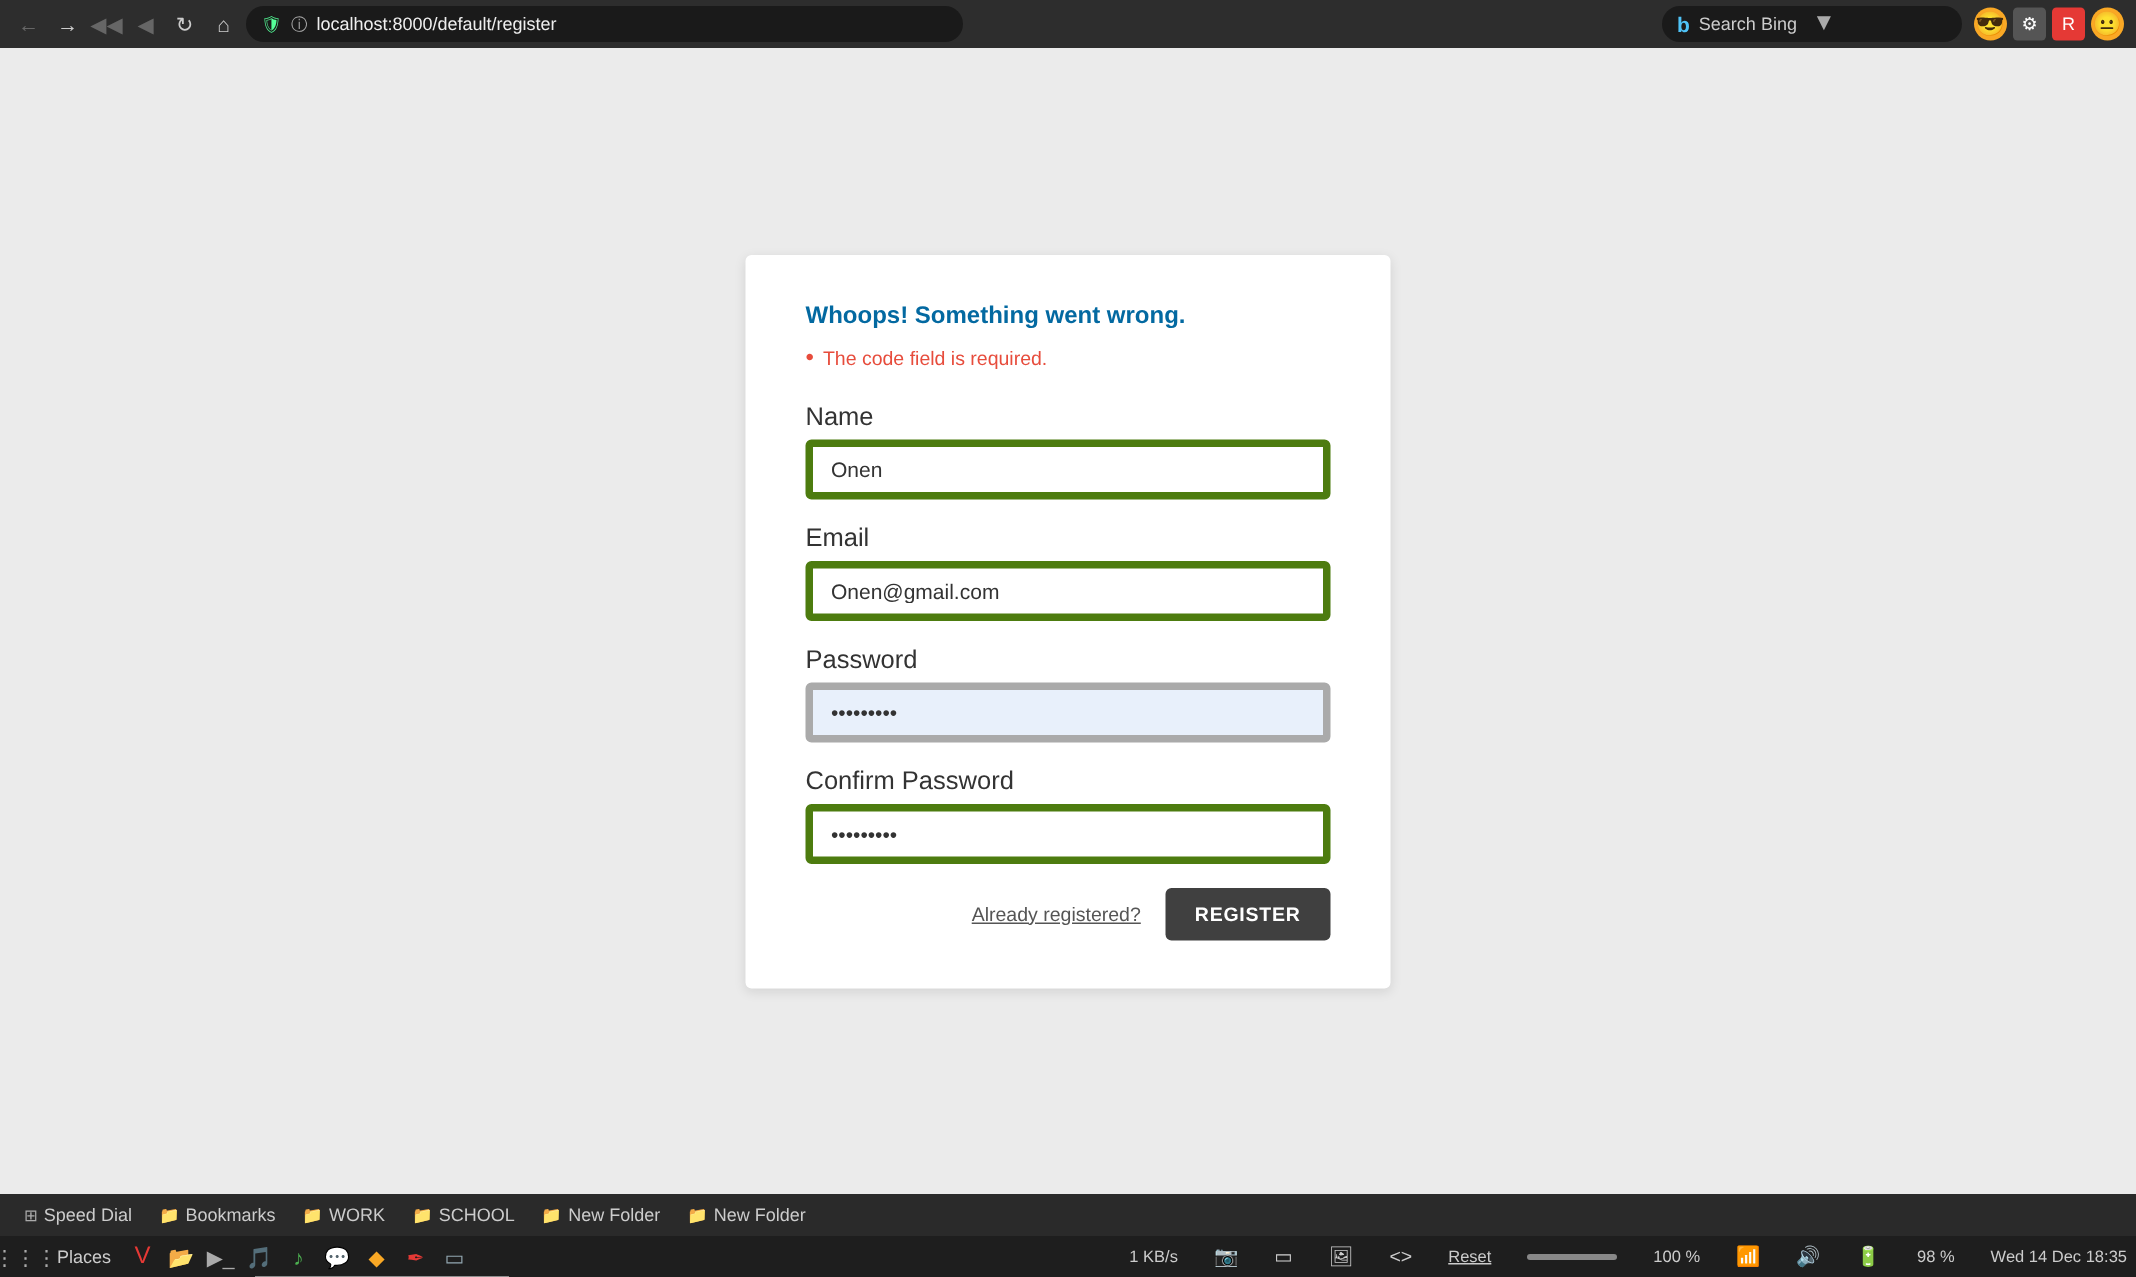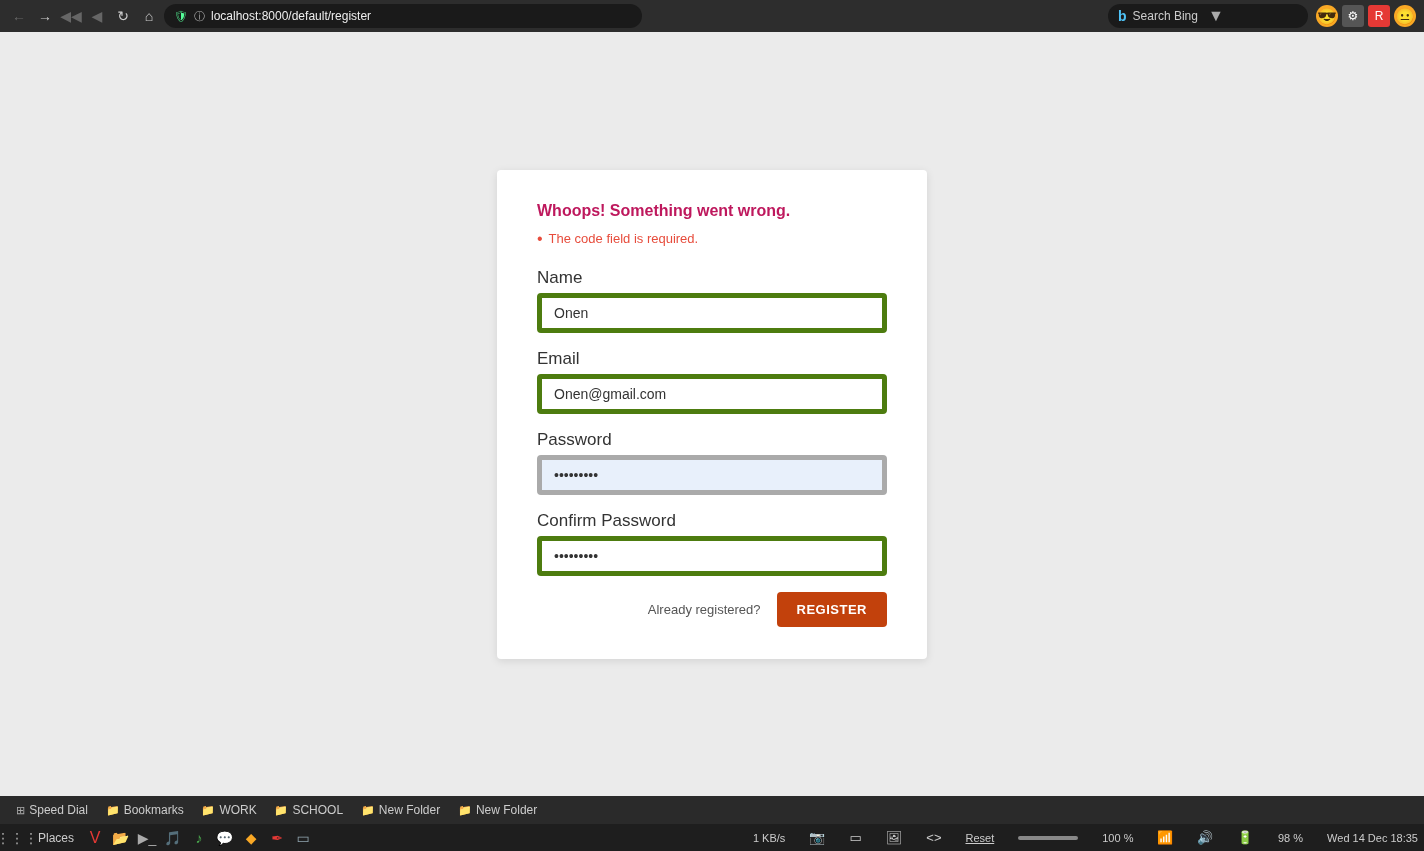--- a/index.html
+++ b/index.html
@@ -66,21 +66,21 @@
 
     
     .register-card {
       background: #fff;
       border-radius: 4px;
       padding: 32px 40px;
       width: 430px;
       box-shadow: 0 2px 8px rgba(0,0,0,0.1);
     }
     .error-title {
-      color: #be185d;
+      color: #0369a1;
       font-size: 16px;
       font-weight: bold;
       margin-bottom: 10px;
     }
     .error-list {
       list-style: none;
       margin-bottom: 20px;
     }
     .error-list li {
       color: #e74c3c;
@@ -120,26 +120,27 @@
     .form-actions {
       display: flex;
       align-items: center;
       justify-content: flex-end;
       gap: 16px;
       margin-top: 16px;
     }
     .already-link {
       color: #555;
       font-size: 13px;
+      text-decoration: underline;
       cursor: pointer;
       background: none;
       border: none;
     }
     .register-btn {
-      background: #c2410c;
+      background: #404040;
       color: #fff;
       border: none;
       border-radius: 4px;
       padding: 10px 20px;
       font-size: 13px;
       font-weight: bold;
       letter-spacing: 0.5px;
       cursor: pointer;
     }
 

